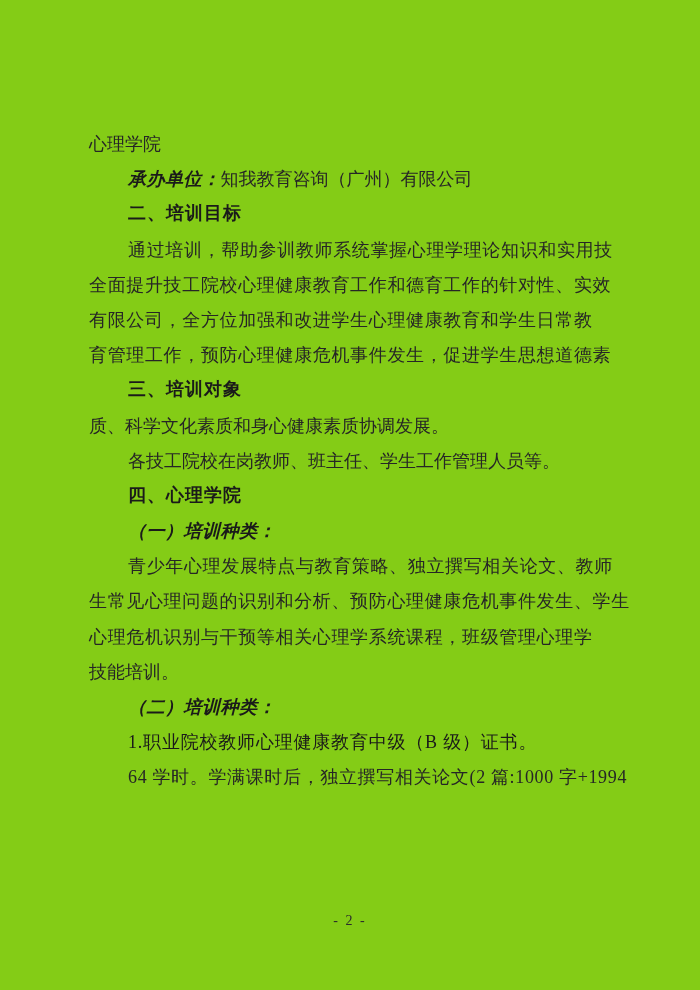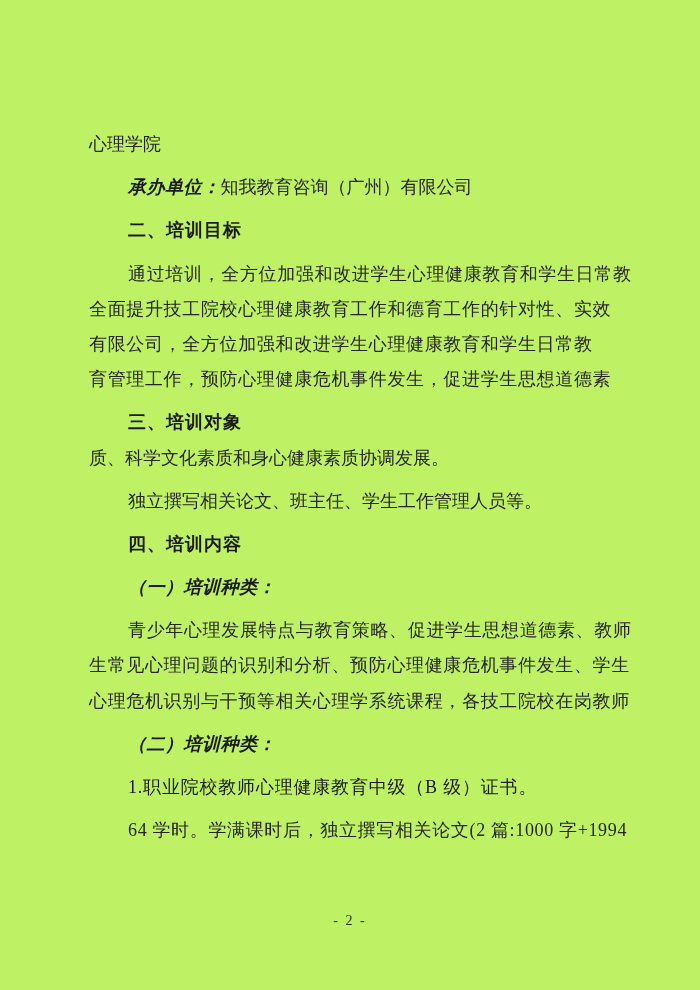--- a/index.html
+++ b/index.html
@@ -1,42 +1,42 @@
 <!DOCTYPE html>
 <html><head>
 <meta charset="utf-8">
 <style>
   * { margin: 0; padding: 0; box-sizing: border-box; }
   html, body { background: #e9e9e9; }
   .page {
     position: relative;
     width: 700px;
     height: 990px;
-    background: #bef264;
+    background: #84cc16;
     overflow: hidden;
     font-family: "Liberation Serif", serif;
   }
   .doc {
     position: absolute;
     left: 89px;
     top: 127px;
     width: 522px;
     color: #262626;
   }
   .ln {
     height: 35.2px;
     line-height: 35.2px;
     font-size: 18px;
     white-space: nowrap;
     font-family: "Liberation Serif", serif;
   }
-  .indent { text-indent: 39px; margin-top: 8px; }
+  .indent { text-indent: 39px; }
   .just { letter-spacing: 0.65px; }
   .heading {
-    font-family: Liberation Serif, serif;
+    font-family: Liberation Mono, monospace;
     font-weight: 700;
     color: #1a1a1a;
     letter-spacing: 1px;
   }
   .kai {
     font-weight: 700;
     font-style: italic;
     color: #1a1a1a;
     letter-spacing: 0.5px;
   }
@@ -64,37 +64,38 @@
 <div class="page">
 
   <div class="doc">
 
     <div class="ln">心理学院</div>
 
     <div class="ln indent"><span class="kai">承办单位：</span><span>知我教育咨询（广州）有限公司</span></div>
 
     <div class="ln indent heading">二、培训目标</div>
 
-    <div class="ln indent just">通过培训，全方位加强和改进学生心理健康教育和学生日常教</div>
+    <div class="ln indent just">通过培训，帮助参训教师系统掌握心理学理论知识和实用技</div>
     <div class="ln just">全面提升技工院校心理健康教育工作和德育工作的针对性、实效</div>
     <div class="ln just">有限公司，全方位加强和改进学生心理健康教育和学生日常教</div>
     <div class="ln just">育管理工作，预防心理健康危机事件发生，促进学生思想道德素</div>
     <div class="ln indent heading">三、培训对象</div>
 
     <div class="ln">质、科学文化素质和身心健康素质协调发展。</div>
 
-    <div class="ln indent">独立撰写相关论文、班主任、学生工作管理人员等。</div>
+    <div class="ln indent">各技工院校在岗教师、班主任、学生工作管理人员等。</div>
 
-    <div class="ln indent heading">四、培训内容</div>
+    <div class="ln indent heading">四、心理学院</div>
 
     <div class="ln indent kai">（一）培训种类：</div>
 
-    <div class="ln indent just">青少年心理发展特点与教育策略、促进学生思想道德素、教师</div>
+    <div class="ln indent just">青少年心理发展特点与教育策略、独立撰写相关论文、教师</div>
     <div class="ln just">生常见心理问题的识别和分析、预防心理健康危机事件发生、学生</div>
-    <div class="ln just">心理危机识别与干预等相关心理学系统课程，各技工院校在岗教师</div>
+    <div class="ln just">心理危机识别与干预等相关心理学系统课程，班级管理心理学</div>
+    <div class="ln">技能培训。</div>
 
     <div class="ln indent kai">（二）培训种类：</div>
 
     <div class="ln indent bold">1.职业院校教师心理健康教育中级（B 级）证书。</div>
 
     <div class="ln indent just">64 学时。学满课时后，独立撰写相关论文(2 篇:1000 字+1994</div>
 
   </div>
 
   <div class="footer">- 2 -</div>

